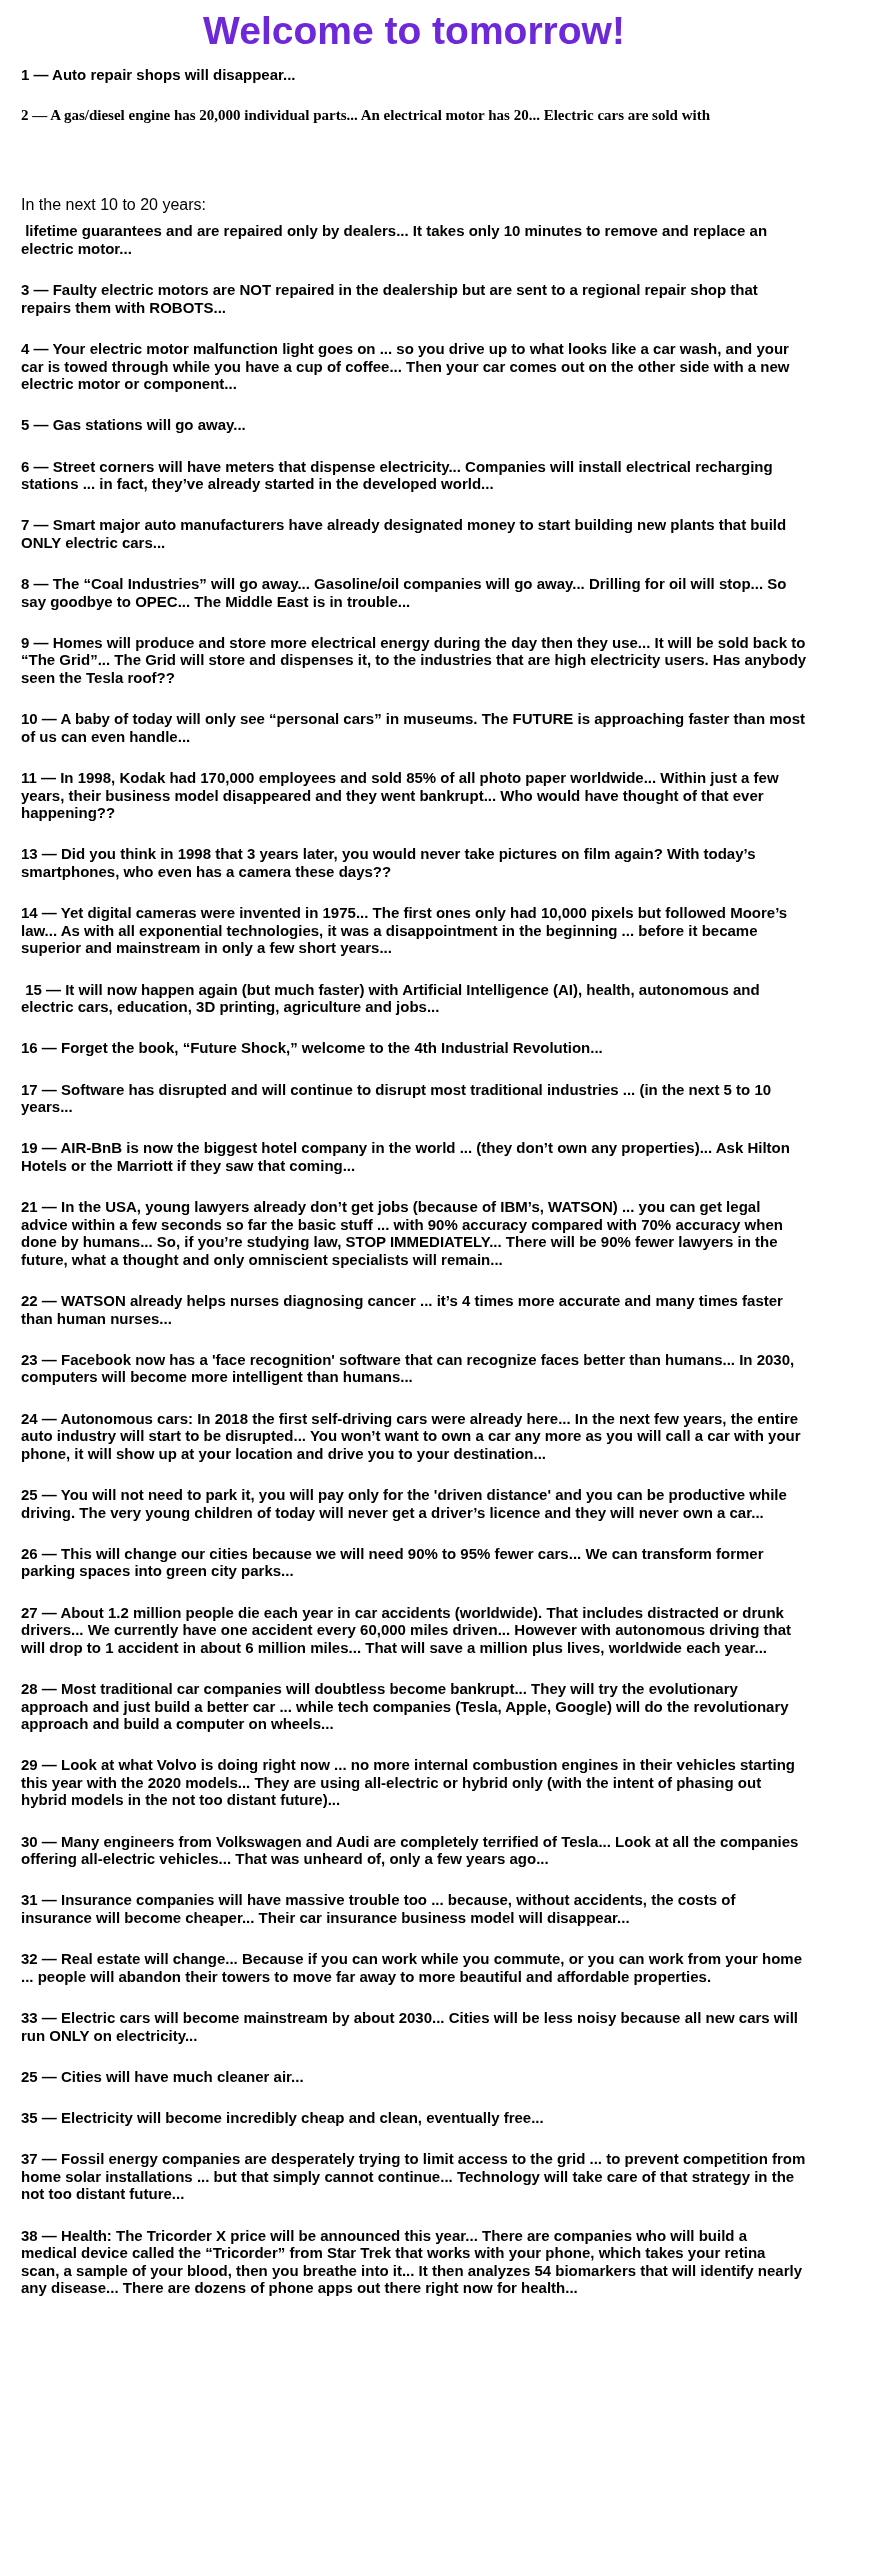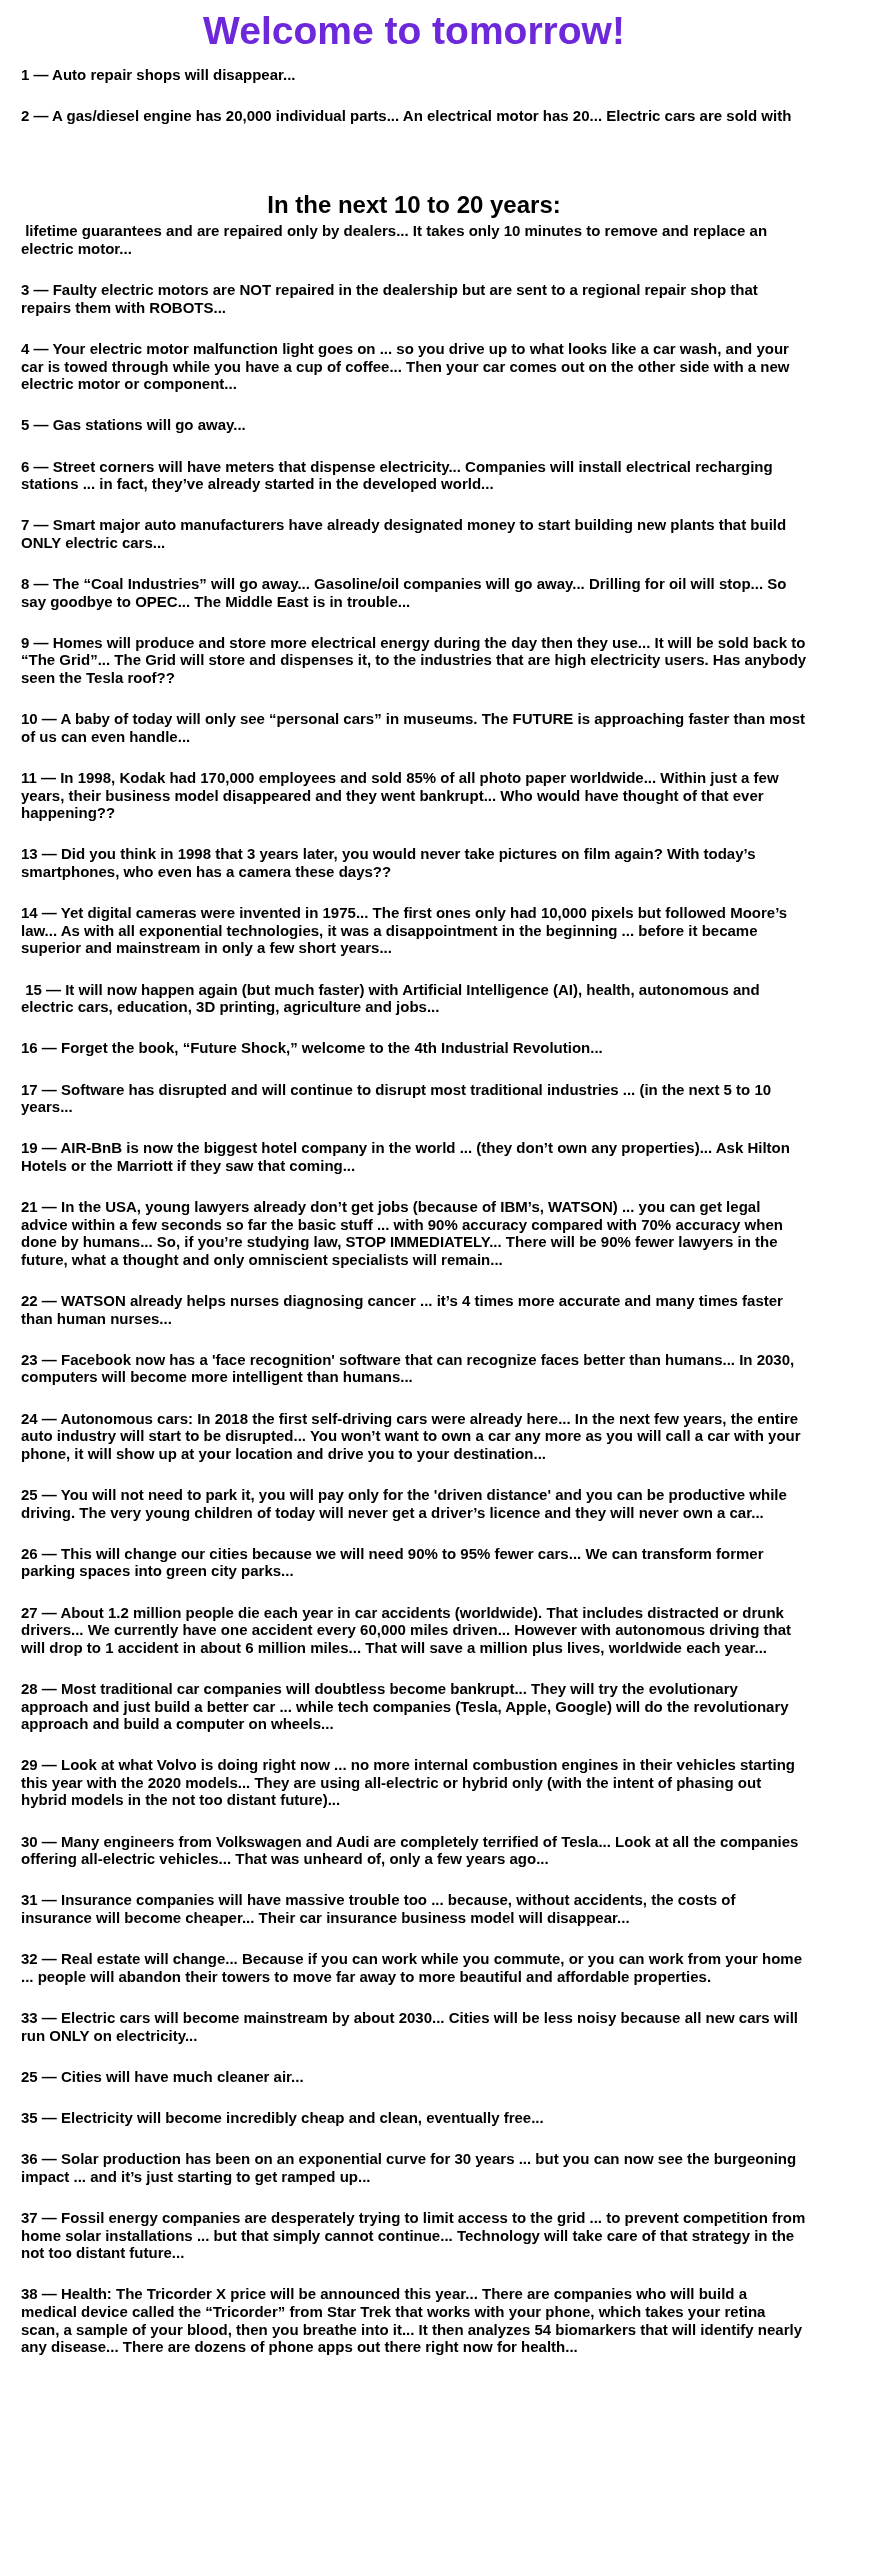--- a/index.html
+++ b/index.html
@@ -22,27 +22,26 @@
     text-align: center;
     font-weight: 700;
   }
   .para, .para-flush, .closing {
     font-size: 15px;
     line-height: 17.6px;
     margin: 0 0 23.6px 0;
     white-space: pre-wrap;
     font-weight: 700;
   }
-  .para-flush { margin-bottom: 0; }
+  .para-flush { margin-bottom: 0; font-family: Liberation Serif, serif; }
   .heading {
-    font-size: 24px;
+    font-size: 16px;
     line-height: 27.4px;
     margin: 66px 0 4.4px 0;
-    font-weight: 700;
-    text-align: center;
+    font-weight: 400;
   }
 </style>
 </head>
 <body style="color: rgb(0, 0, 0); background: rgb(255, 255, 255);">
 
 <div class="page">
   <h1 class="title" style="color: #6d28d9;">Welcome to tomorrow!</h1>
   <div id="blocks">
       <p class="para">1 — Auto repair shops will disappear...</p>
       <p class="para-flush">2 — A gas/diesel engine has 20,000 individual parts... An electrical motor has 20... Electric cars are sold with</p>
@@ -71,18 +70,17 @@
       <p class="para">26 — This will change our cities because we will need 90% to 95% fewer cars... We can transform former parking spaces into green city parks...</p>
       <p class="para">27 — About 1.2 million people die each year in car accidents (worldwide). That includes distracted or drunk drivers... We currently have one accident every 60,000 miles driven... However with autonomous driving that will drop to 1 accident in about 6 million miles... That will save a million plus lives, worldwide each year...</p>
       <p class="para">28 — Most traditional car companies will doubtless become bankrupt... They will try the evolutionary approach and just build a better car ... while tech companies (Tesla, Apple, Google) will do the revolutionary approach and build a computer on wheels...</p>
       <p class="para">29 — Look at what Volvo is doing right now ... no more internal combustion engines in their vehicles starting this year with the 2020 models... They are using all-electric or hybrid only (with the intent of phasing out hybrid models in the not too distant future)...</p>
       <p class="para">30 — Many engineers from Volkswagen and Audi are completely terrified of Tesla... Look at all the companies offering all-electric vehicles... That was unheard of, only a few years ago...</p>
       <p class="para">31 — Insurance companies will have massive trouble too ... because, without accidents, the costs of insurance will become cheaper... Their car insurance business model will disappear...</p>
       <p class="para">32 — Real estate will change... Because if you can work while you commute, or you can work from your home ... people will abandon their towers to move far away to more beautiful and affordable properties.</p>
       <p class="para">33 — Electric cars will become mainstream by about 2030... Cities will be less noisy because all new cars will run ONLY on electricity...</p>
       <p class="para">25 — Cities will have much cleaner air...</p>
       <p class="para">35 — Electricity will become incredibly cheap and clean, eventually free...</p>
-      <p class="para">36 — Solar production has been on an exponential curve for 30 years ... but you can now see the burgeoning impact ... and it’s just starting to get ramped up...</p>
       <p class="para">37 — Fossil energy companies are desperately trying to limit access to the grid ... to prevent competition from home solar installations ... but that simply cannot continue... Technology will take care of that strategy in the not too distant future...</p>
       <p class="para">38 — Health: The Tricorder X price will be announced this year... There are companies who will build a medical device called the “Tricorder” from Star Trek that works with your phone, which takes your retina scan, a sample of your blood, then you breathe into it... It then analyzes 54 biomarkers that will identify nearly any disease... There are dozens of phone apps out there right now for health...</p>
     </div>
 </div>
 
 
 </body></html>

